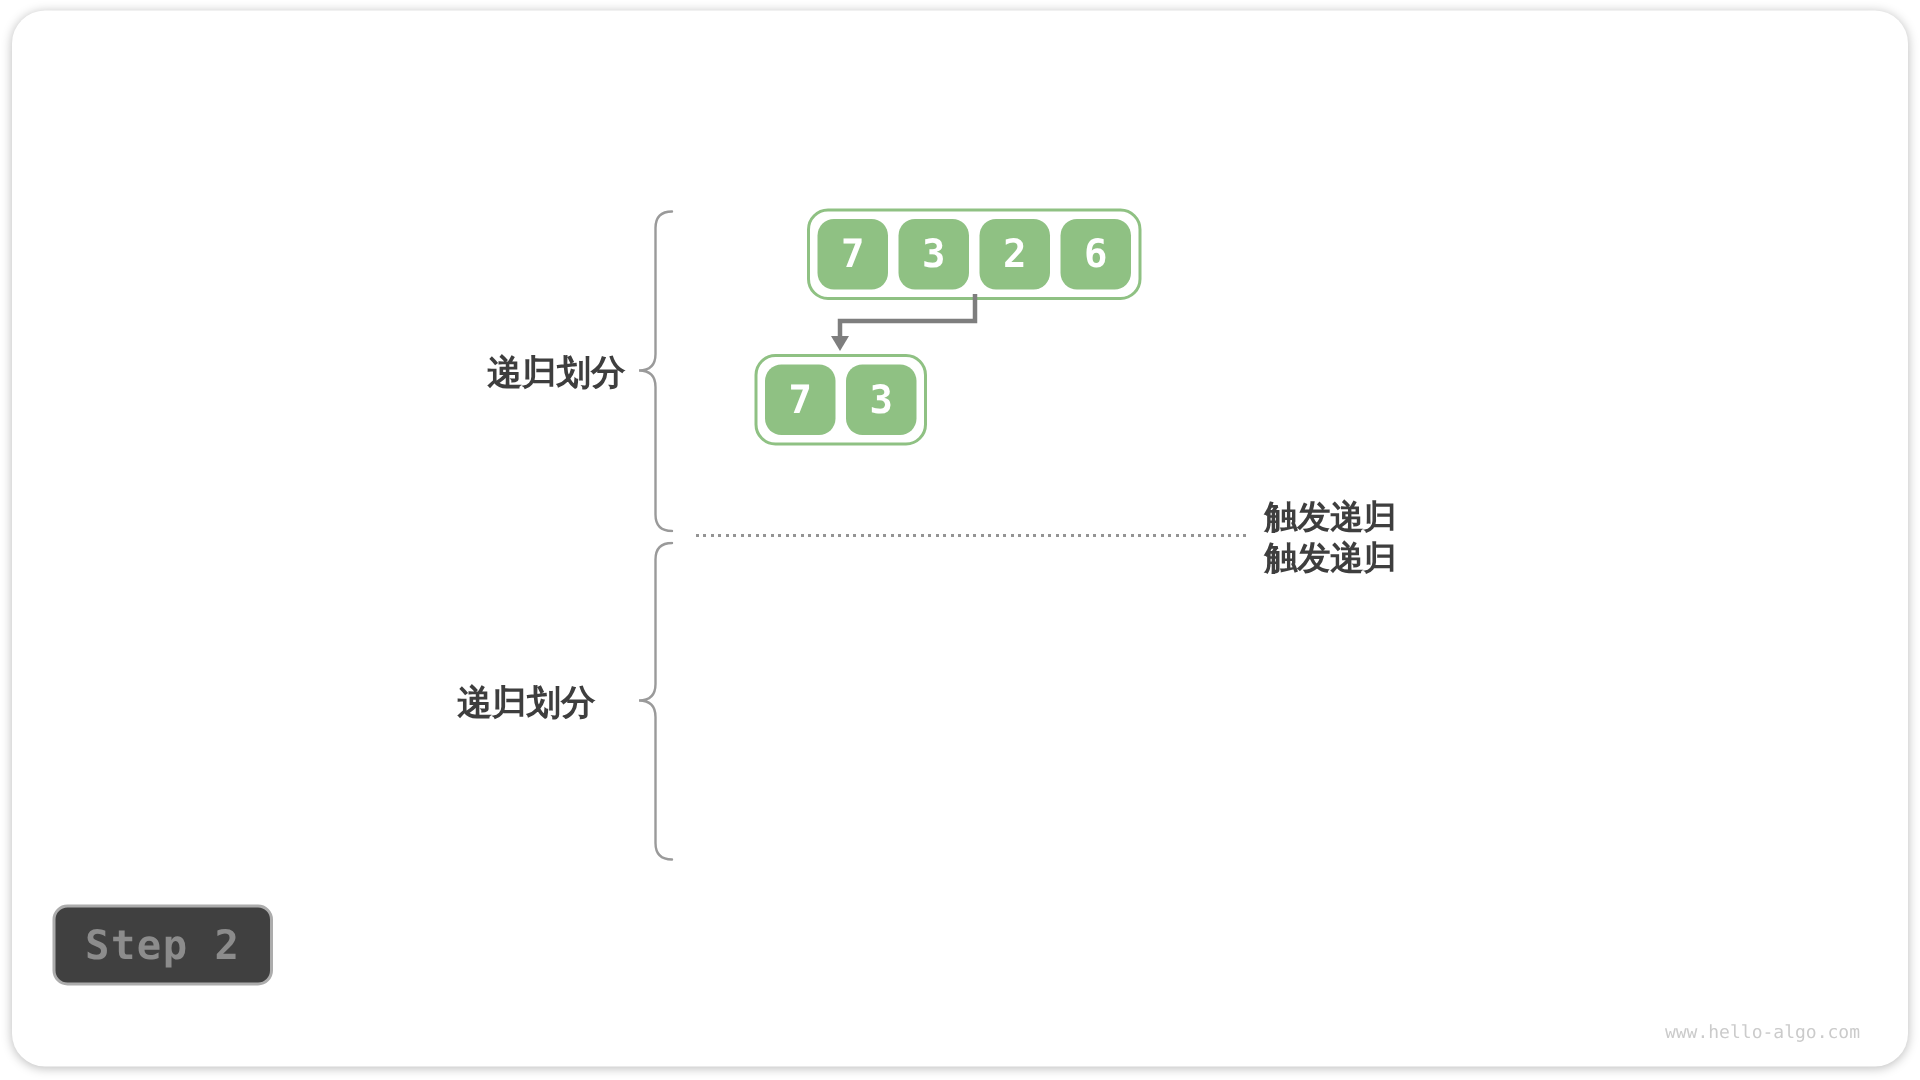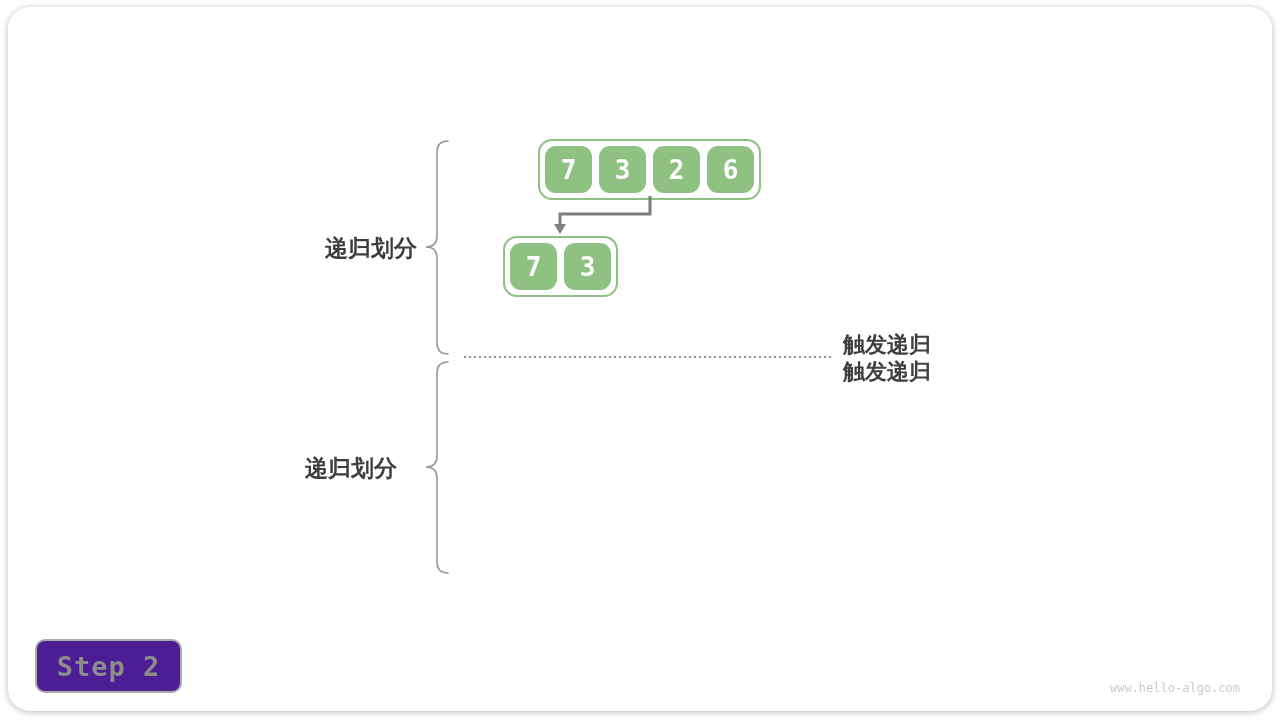--- a/index.html
+++ b/index.html
@@ -63,24 +63,24 @@
     display: flex;
     align-items: center;
     justify-content: center;
     font-family: "DejaVu Sans Mono", monospace;
     font-size: 26px;
     font-weight: 700;
   }
   .arrow-svg { position: absolute; left: 545px; top: 195px; }
   .step-badge {
     position: absolute;
-    left: 35px; top: 639px;
+    left: 35px; top: 603px;
     width: 147px; height: 54px;
     box-sizing: border-box;
-    background: #4c1d95;
+    background: #404040;
     border: 2px solid #ACACAC;
     border-radius: 10px;
     display: flex;
     align-items: center;
     justify-content: center;
     font-family: "DejaVu Sans Mono", monospace;
     font-size: 27px;
     font-weight: 700;
     color: #8C8C8C;
     letter-spacing: 1px;

